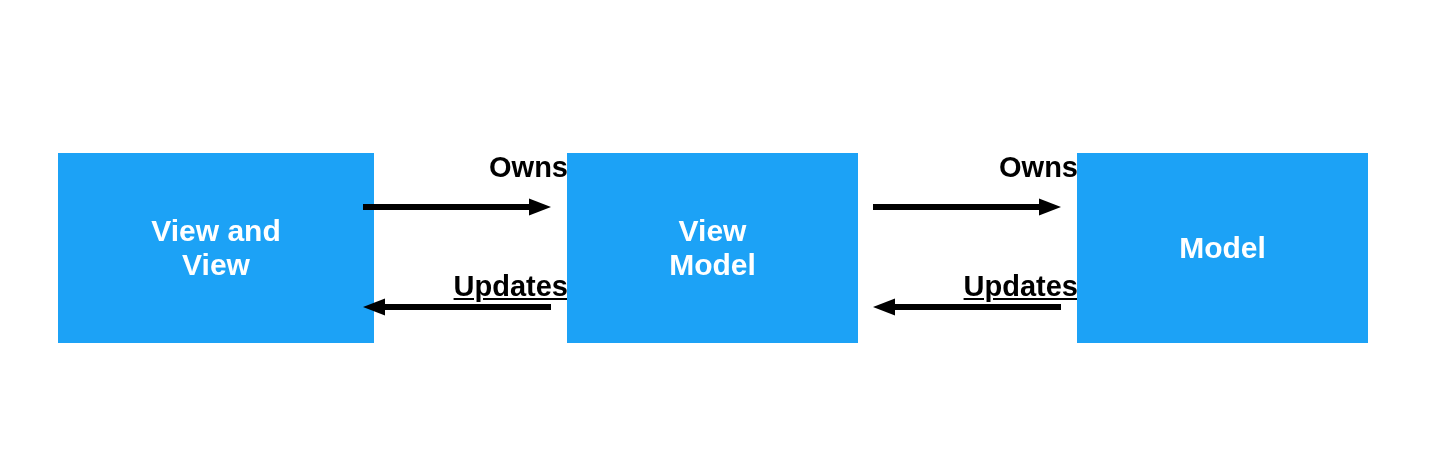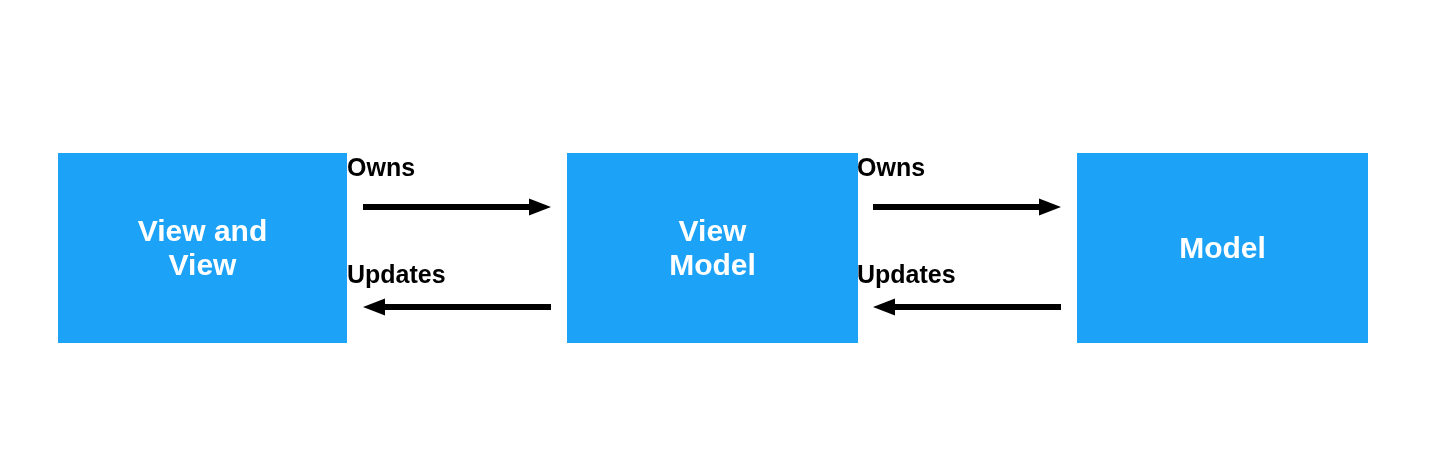--- a/index.html
+++ b/index.html
@@ -30,37 +30,37 @@
     color: var(--box-text);
     display: flex;
     flex-direction: column;
     align-items: center;
     justify-content: center;
     text-align: center;
     font-weight: bold;
     font-size: 30px;
     line-height: 34px;
   }
-  .box-1 { left: 58px;   width: 289px; }
+  .box-1 { left: 58px;   width: 316px; }
   .box-2 { left: 567px;  width: 291px; }
   .box-3 { left: 1077px; width: 291px; }
   .flow-label {
     position: absolute;
     width: 221px;
     height: 28px;
     line-height: 28px;
-    text-align: left;
+    text-align: right;
     color: var(--label-text);
     font-weight: bold;
-    font-size: 25px;
+    font-size: 29px;
   }
   .gap-1 { left: 347px; }
   .gap-2 { left: 857px; }
   .label-owns    { top: 153px; }
-  .label-updates { top: 260px; }
+  .label-updates { top: 272px; text-decoration: underline; }
   .arrow {
     position: absolute;
     width: 188px;
     height: 20px;
     display: block;
   }
   .arrow-gap-1 { left: 363px; }
   .arrow-gap-2 { left: 873px; }
   .arrow-owns    { top: 197px; }
   .arrow-updates { top: 297px; }

